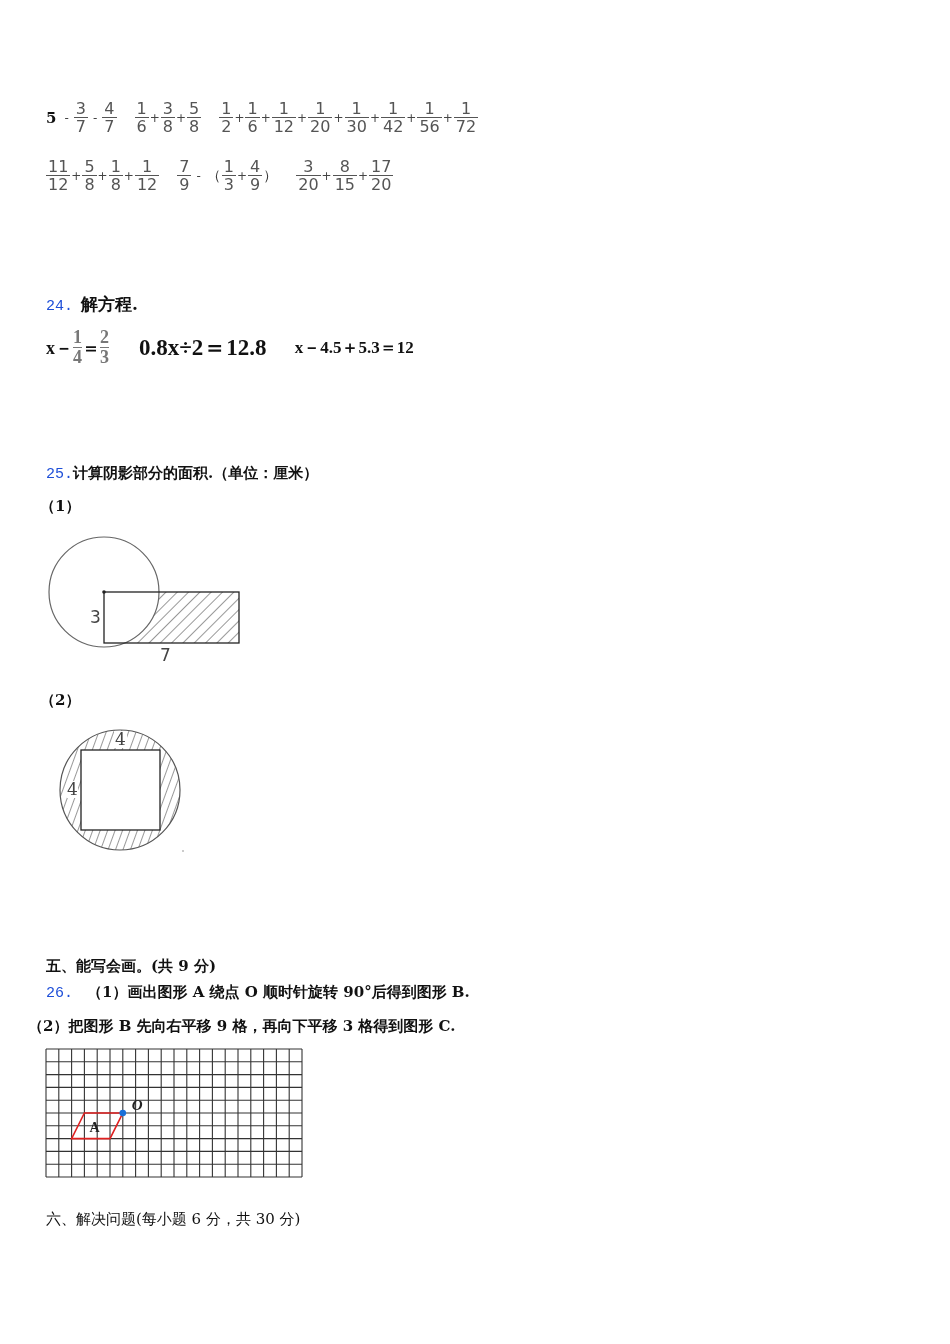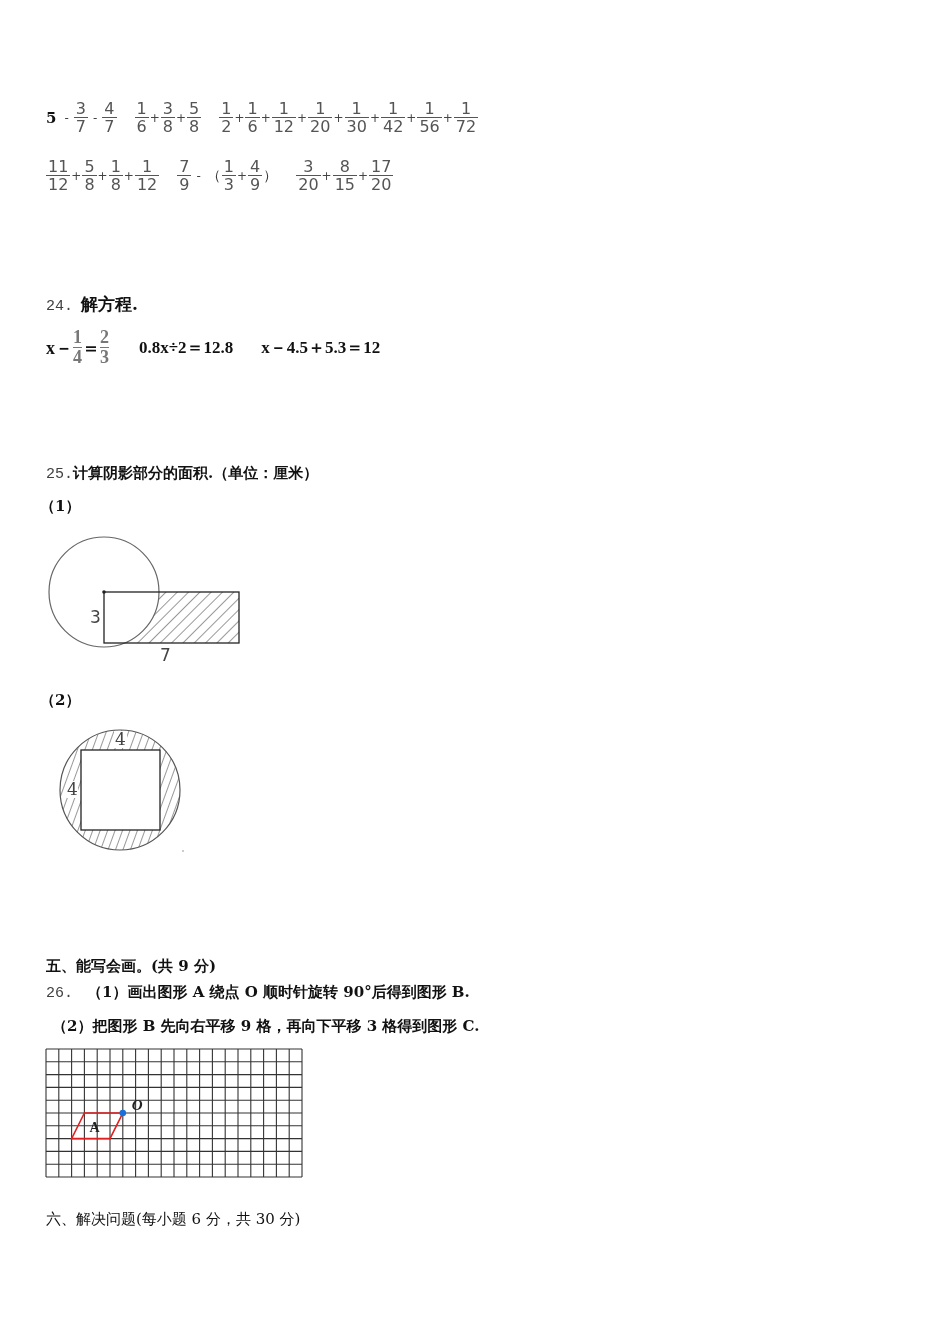--- a/index.html
+++ b/index.html
@@ -8,21 +8,21 @@
   .abs { position:absolute; }
   .frac { display:inline-flex; flex-direction:column; align-items:center; vertical-align:middle;
           font-family:"DejaVu Sans","Liberation Sans",sans-serif; color:#555; font-size:16px; line-height:17px; }
   .frac .num { padding:0 2px; }
   .frac .bar { border-top:1.3px solid #555; align-self:stretch; }
   .frac .den { padding:0 2px; }
   .op { font-family:"DejaVu Sans","Liberation Sans",sans-serif; color:#444; font-size:12px; vertical-align:middle; margin:0 1px; }
   .gap { display:inline-block; width:18px; }
   .row { position:absolute; left:46px; display:flex; align-items:center; white-space:nowrap; }
   .bold { font-weight:bold; }
-  .qnum { font-family:"Liberation Mono","DejaVu Sans Mono",monospace; color:#404040; font-size:15px; }
+  .qnum { font-family:"Liberation Mono","DejaVu Sans Mono",monospace; color:#1d4ed8; font-size:15px; }
   .h { font-size:15px; font-weight:bold; }
   .eq { font-family:"Liberation Serif",serif; font-weight:bold; font-size:18px; }
   .eqfrac { display:inline-flex; flex-direction:column; align-items:center; vertical-align:middle;
             font-family:"Liberation Serif",serif; color:#777; font-size:18px; line-height:19px; }
   .eqfrac .bar { border-top:1.3px solid #777; align-self:stretch; }
 </style>
 </head>
 <body>
 
 <div class="row" style="top:100px;" id="row1">
@@ -194,21 +194,21 @@
         <span class="bar"></span>
         <span>4</span>
       </span>
     <span>＝</span>
     <span class="eqfrac">
         <span>2</span>
         <span class="bar"></span>
         <span>3</span>
       </span>
   </span>
-  <span class="eq" style="margin-left:30px; font-size:17px;">0.8x÷2＝12.8</span>
+  <span class="eq" style="margin-left:30px; font-size:23px;">0.8x÷2＝12.8</span>
   <span class="eq" style="margin-left:28px; font-size:17px;">x－4.5＋5.3＝12</span>
 </div>
 
 <div class="abs" style="left:46px; top:464px; display:flex; align-items:baseline;">
   <span class="qnum">25.</span>
   <span class="h" style="">计算阴影部分的面积.（单位：厘米）</span>
 </div>
 <div class="abs h" style="left:40px; top:497px;">（1）</div>
 
 <svg class="abs" style="left:40px; top:525px;" width="210" height="145" viewBox="0 0 210 145">
@@ -240,21 +240,21 @@
   <circle cx="128" cy="123" r="0.8" fill="#888"></circle>
 </svg>
 <div class="abs" style="left:114px; top:731px; font-family:'DejaVu Serif',serif; font-size:17px; color:#444; background:#fff; line-height:17px; padding:0 1px;">4</div>
 <div class="abs" style="left:67px; top:781px; font-family:'DejaVu Serif',serif; font-size:17px; color:#444; background:#fff; line-height:17px;">4</div>
 
 <div class="abs h" style="left:46px; top:957px;">五、能写会画。(共 9 分)</div>
 <div class="abs" style="left:46px; top:983px; display:flex; align-items:baseline;">
   <span class="qnum">26.</span>
   <span class="h" style="margin-left:14px;">（1）画出图形 A 绕点 O 顺时针旋转 90°后得到图形 B.</span>
 </div>
-<div class="abs h" style="left:52px; top:1017px;">（2）把图形 B 先向右平移 9 格，再向下平移 3 格得到图形 C.</div>
+<div class="abs h" style="left:28px; top:1017px;">（2）把图形 B 先向右平移 9 格，再向下平移 3 格得到图形 C.</div>
 
 <svg class="abs" style="left:44px; top:1047px;" width="262" height="134" viewBox="0 0 262 134" id="gridsvg">
     <line x1="2" y1="2" x2="2" y2="130" stroke="#333" stroke-width="1.1"></line>
     <line x1="14.8" y1="2" x2="14.8" y2="130" stroke="#333" stroke-width="1.1"></line>
     <line x1="27.6" y1="2" x2="27.6" y2="130" stroke="#333" stroke-width="1.1"></line>
     <line x1="40.400000000000006" y1="2" x2="40.400000000000006" y2="130" stroke="#333" stroke-width="1.1"></line>
     <line x1="53.2" y1="2" x2="53.2" y2="130" stroke="#333" stroke-width="1.1"></line>
     <line x1="66" y1="2" x2="66" y2="130" stroke="#333" stroke-width="1.1"></line>
     <line x1="78.80000000000001" y1="2" x2="78.80000000000001" y2="130" stroke="#333" stroke-width="1.1"></line>
     <line x1="91.60000000000001" y1="2" x2="91.60000000000001" y2="130" stroke="#333" stroke-width="1.1"></line>

